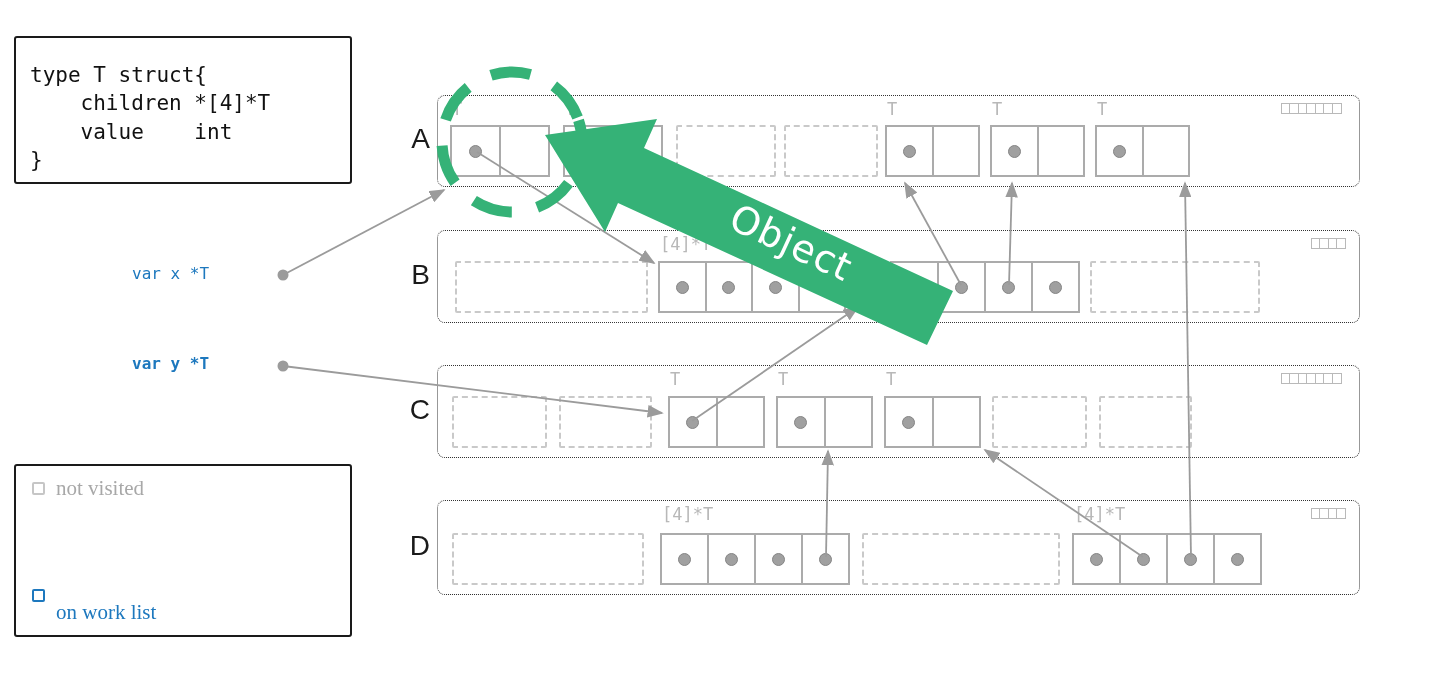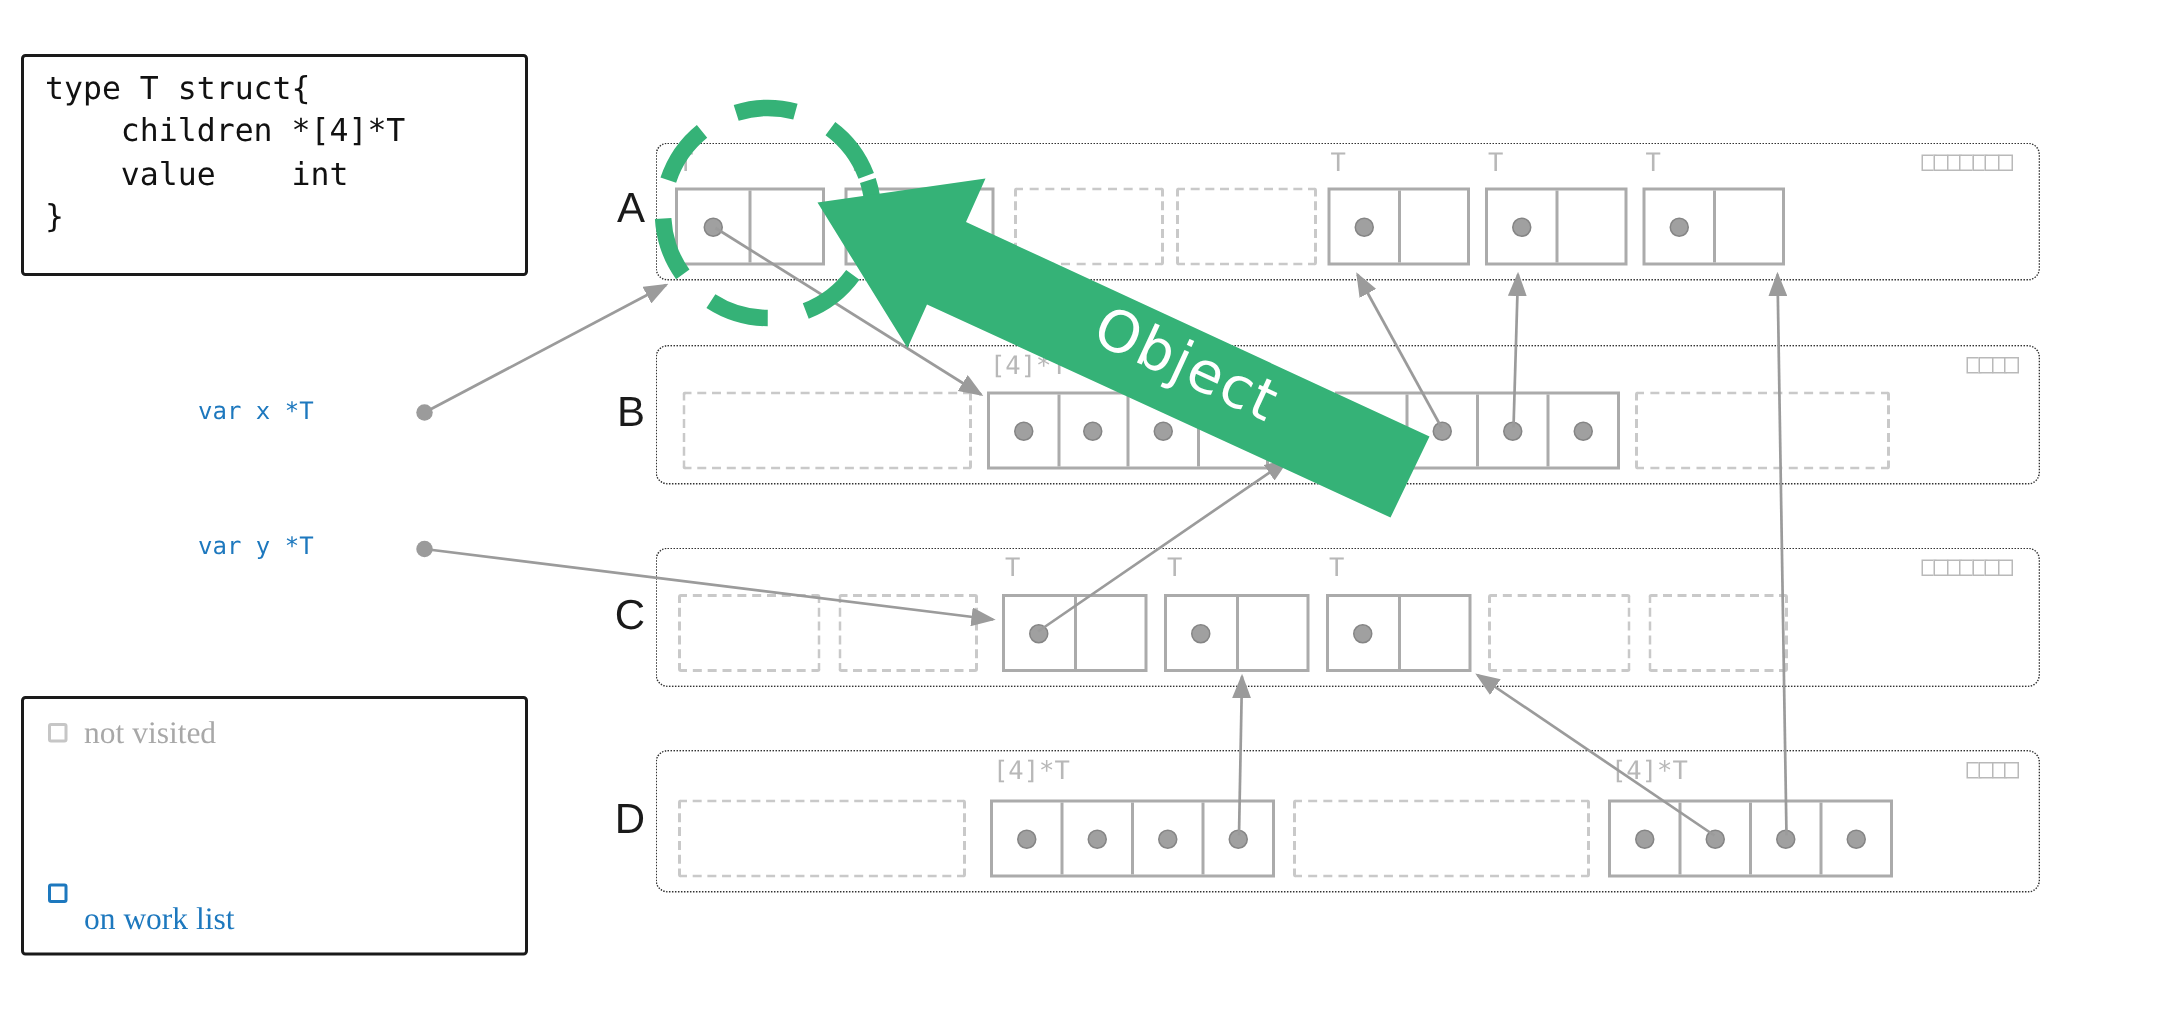--- a/index.html
+++ b/index.html
@@ -7,34 +7,34 @@
   body {
     width:1440px; height:675px; position:relative; overflow:hidden;
     background:#ffffff; font-family:"DejaVu Sans Mono", monospace;
   }
   .stage { position:absolute; inset:0; }
 
   
   .code-box {
     position:absolute; left:14px; top:36px; width:338px; height:148px;
     border:2.5px solid #1a1a1a; border-radius:3px; box-sizing:border-box;
-    padding:7px 14px; background:#fff;
+    padding:23px 14px; background:#fff;
   }
   .code-box pre {
     margin:0; font-family:"DejaVu Sans Mono", monospace;
     font-size:21px; line-height:1.35; color:#111;
   }
 
   
   .var-label {
     position:absolute; font-family:"DejaVu Sans Mono", monospace;
     font-size:16px; color:#1d78be; white-space:pre;
   }
   #var-x { left:132px; top:264px; }
-  #var-y { left:132px; top:354px; }
+  #var-y { left:132px; top:354px;font-weight:bold; }
 
   
   .legend-box {
     position:absolute; left:14px; top:464px; width:338px; height:173px;
     border:2.5px solid #1a1a1a; border-radius:3px; box-sizing:border-box;
     padding:12px 16px; background:#fff;
     display:flex; flex-direction:column; justify-content:space-between;
   }
   .legend-item { display:flex; align-items:center; gap:11px;font-family:Liberation Serif, serif; }
   .legend-swatch {

